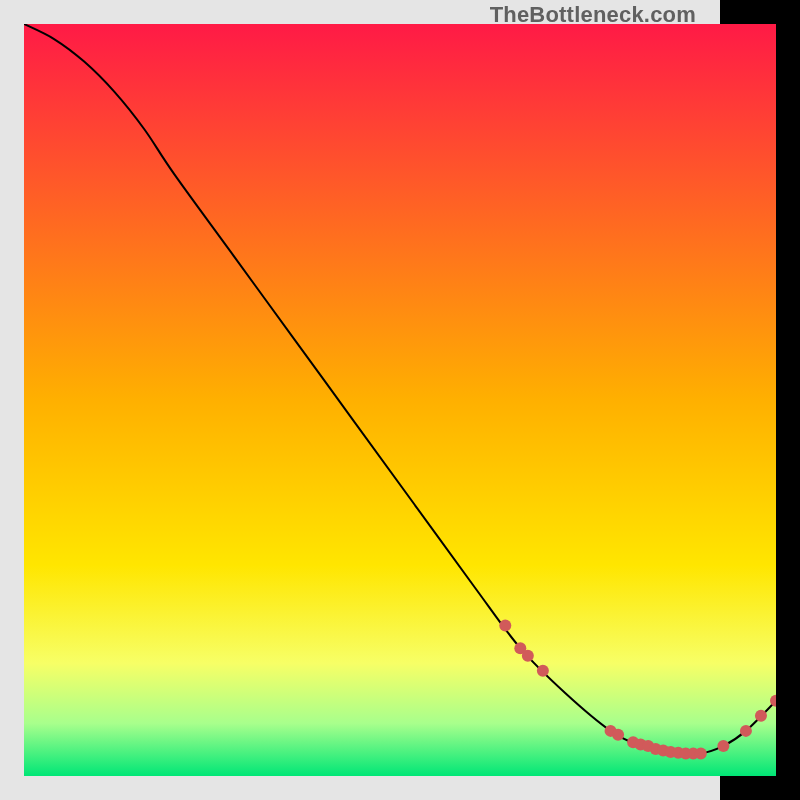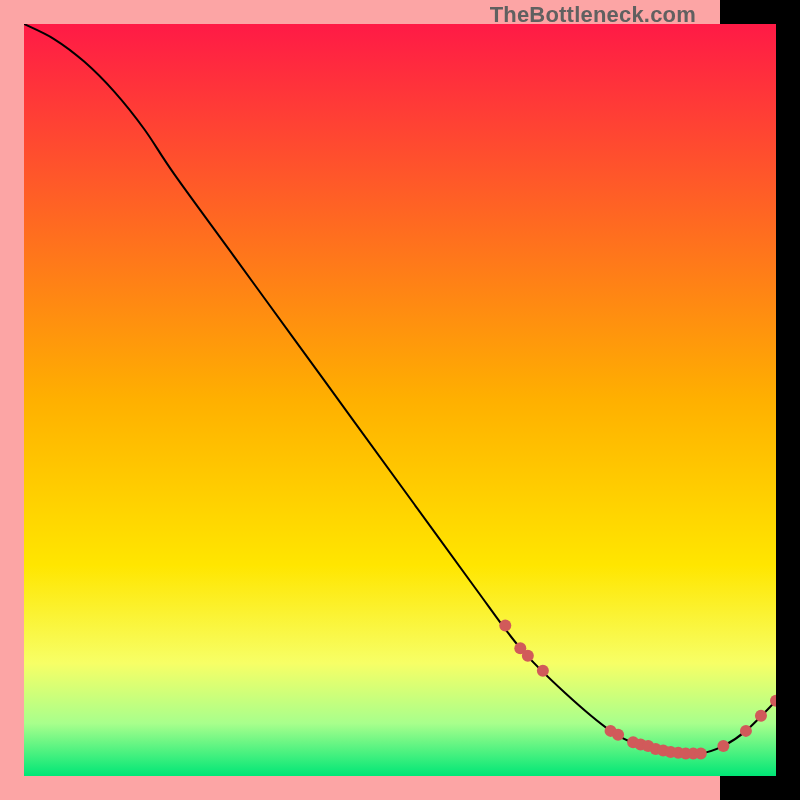--- a/index.html
+++ b/index.html
@@ -7,21 +7,21 @@
     padding: 0;
     width: 800px;
     height: 800px;
     background: #000;
     overflow: hidden;
   }
   .stage {
     position: relative;
     width: 720px;
     height: 800px;
-    background: #fca5a5;
+    background: #e5e5e5;
   }
   .plot {
     position: absolute;
     left: 24px;
     top: 24px;
     width: 752px;
     height: 752px;
   }
   .watermark {
     position: absolute;

